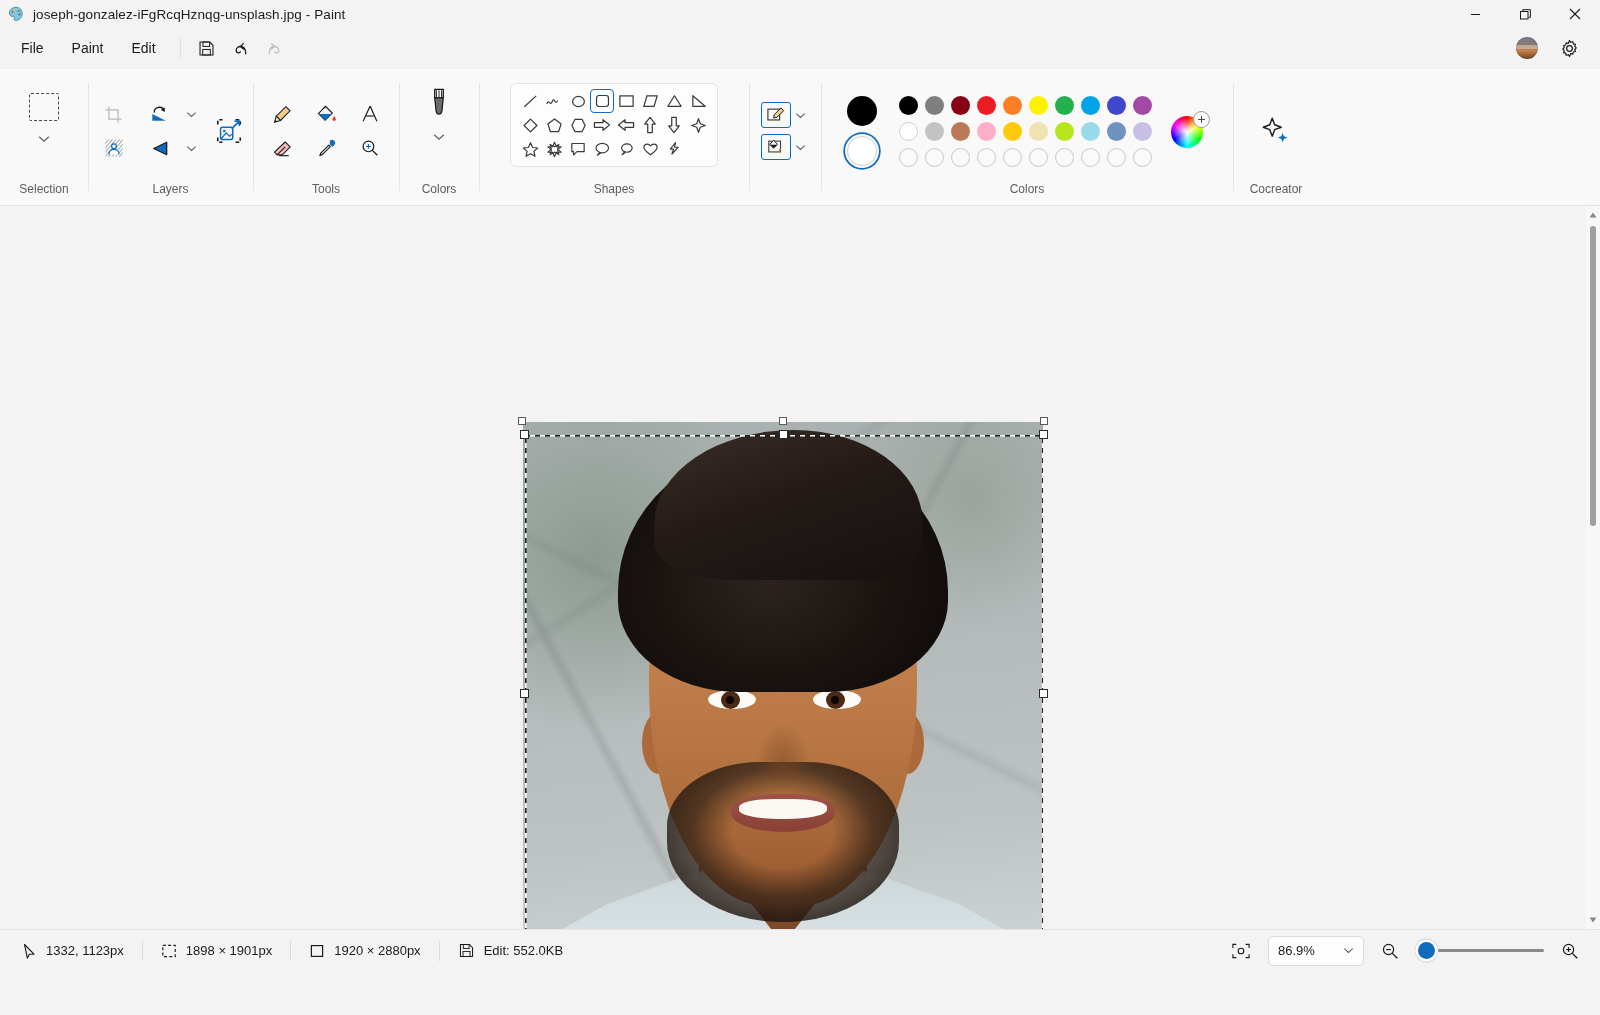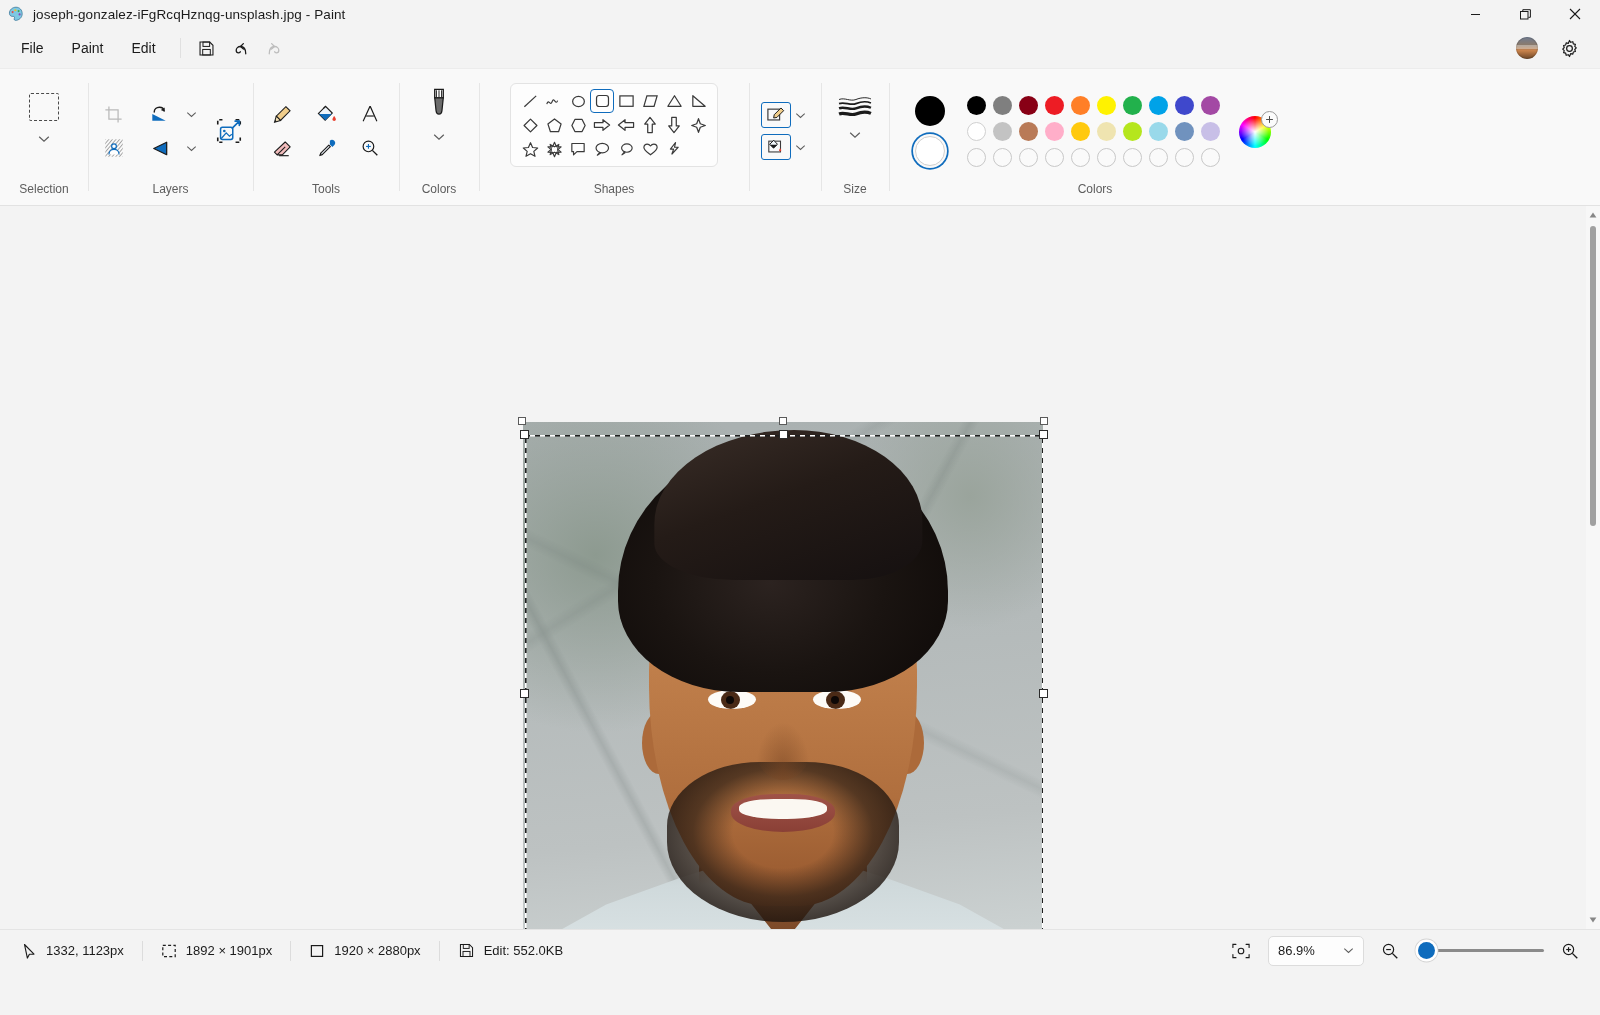--- a/index.html
+++ b/index.html
@@ -625,38 +625,20 @@
             <div class="ss-chev">
               <svg width="11" height="7" viewBox="0 0 12 8">
                   <path d="M1.2 1.8 6 6.2 10.8 1.8" fill="none" stroke="#5d5d5d" stroke-width="1.2"></path>
                 </svg>
             </div>
           </div>
         </div>
       </div>
     </div>
 
-    <div class="group g-size">
-      <div class="gbody" style="flex-direction:column;justify-content:flex-start;padding-top:8px;">
-        <div class="size-btn">
-          <svg width="38" height="30" viewBox="0 0 40 32">
-            <path d="M3 8c6-2.4 12 2.4 18 0s12-2.4 16-.6" fill="none" stroke="#1b1b1b" stroke-width="1"></path>
-            <path d="M3 12.4c6-2.4 12 2.4 18 0s12-2.4 16-.6" fill="none" stroke="#1b1b1b" stroke-width="1.8"></path>
-            <path d="M3 17.4c6-2.4 12 2.4 18 0s12-2.4 16-.6" fill="none" stroke="#1b1b1b" stroke-width="2.6"></path>
-            <path d="M3 23.4c6-2.4 12 2.4 18 0s12-2.4 16-.6" fill="none" stroke="#1b1b1b" stroke-width="3.4"></path>
-          </svg>
-        </div>
-        <div class="size-chev">
-          <svg width="12" height="8" viewBox="0 0 12 8">
-              <path d="M1.2 1.8 6 6.2 10.8 1.8" fill="none" stroke="#5d5d5d" stroke-width="1.2"></path>
-            </svg>
-        </div>
-      </div>
-      <div class="group-label">Size</div>
-    </div>
 
     <div class="group g-colors">
       <div class="gbody colors-body">
         <div class="active-colors">
           <div class="sw-ring">
             <div class="swatch-big" style="background:#000000"></div>
           </div>
           <div class="sw-ring active">
             <div class="swatch-big" style="background:#ffffff;border:1.4px solid #cfcfcf"></div>
           </div>
@@ -761,20 +743,31 @@
             <svg width="9" height="9" viewBox="0 0 10 10">
                 <line x1="5" y1="1.2" x2="5" y2="8.8" stroke="#4a4a4a" stroke-width="1.1"></line>
                 <line x1="1.2" y1="5" x2="8.8" y2="5" stroke="#4a4a4a" stroke-width="1.1"></line>
               </svg>
           </div>
         </div>
       </div>
       <div class="group-label">Colors</div>
     </div>
 
+    <div class="group g-cocreator">
+      <div class="gbody">
+        <div class="bigbtn">
+          <svg width="34" height="34" viewBox="0 0 36 36">
+            <path d="M14 4.5 16.6 11.4 23.5 14 16.6 16.6 14 23.5 11.4 16.6 4.5 14 11.4 11.4z" fill="none" stroke="#1b1b1b" stroke-width="1.5" stroke-linejoin="round"></path>
+            <path d="M25 20 26.4 23.6 30 25 26.4 26.4 25 30 23.6 26.4 20 25 23.6 23.6z" fill="#0f6cbd"></path>
+          </svg>
+        </div>
+      </div>
+      <div class="group-label">Cocreator</div>
+    </div>
 
 
   </div>
 
   <div class="workarea">
 
     <div class="canvas-wrap">
       <div class="canvas-img">
         <div class="ph-bg"></div>
         <div class="ph-shoulders"></div>
@@ -836,21 +829,21 @@
       <svg width="15" height="16" viewBox="0 0 15 16">
         <path d="M2.5 1.5 12 11.2H7.4l-2 3.9z" fill="none" stroke="#1b1b1b" stroke-width="1.15" stroke-linejoin="round"></path>
       </svg>
       <span class="sb-text">1332, 1123px</span>
     </div>
     <div class="sb-div"></div>
     <div class="sb-item">
       <svg width="16" height="16" viewBox="0 0 16 16">
         <rect x="1.8" y="2.4" width="12.4" height="11.2" fill="none" stroke="#1b1b1b" stroke-width="1.2" stroke-dasharray="3 2.3"></rect>
       </svg>
-      <span class="sb-text">1892 × 1901px</span>
+      <span class="sb-text">1898 × 1901px</span>
     </div>
     <div class="sb-div"></div>
     <div class="sb-item">
       <svg width="16" height="16" viewBox="0 0 16 16">
         <rect x="2.4" y="2.6" width="11.2" height="10.8" fill="none" stroke="#1b1b1b" stroke-width="1.2"></rect>
       </svg>
       <span class="sb-text">1920 × 2880px</span>
     </div>
     <div class="sb-div"></div>
     <div class="sb-item">

